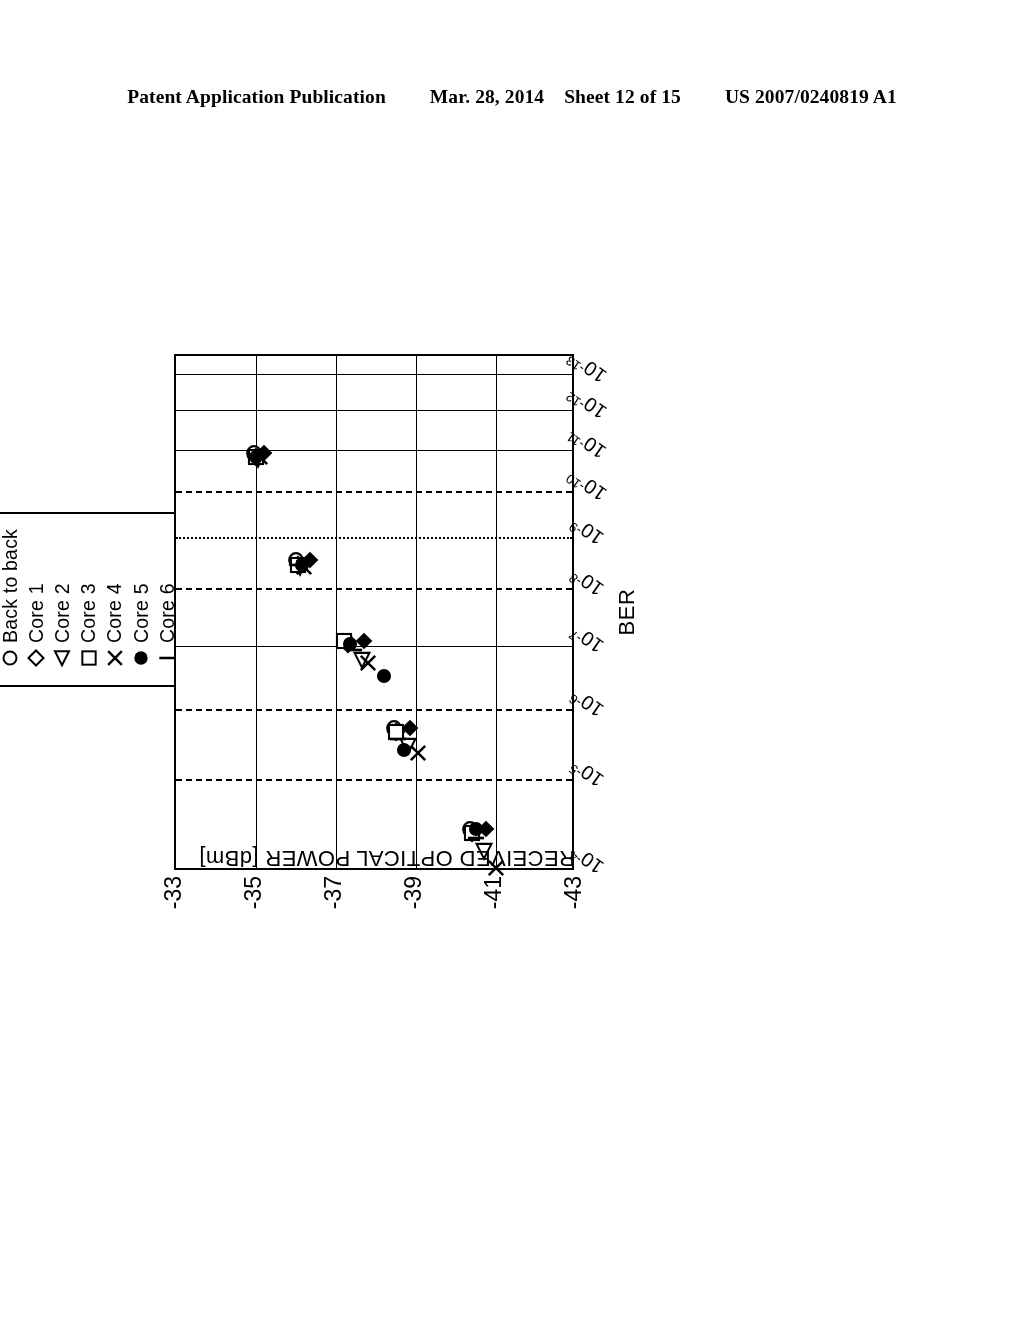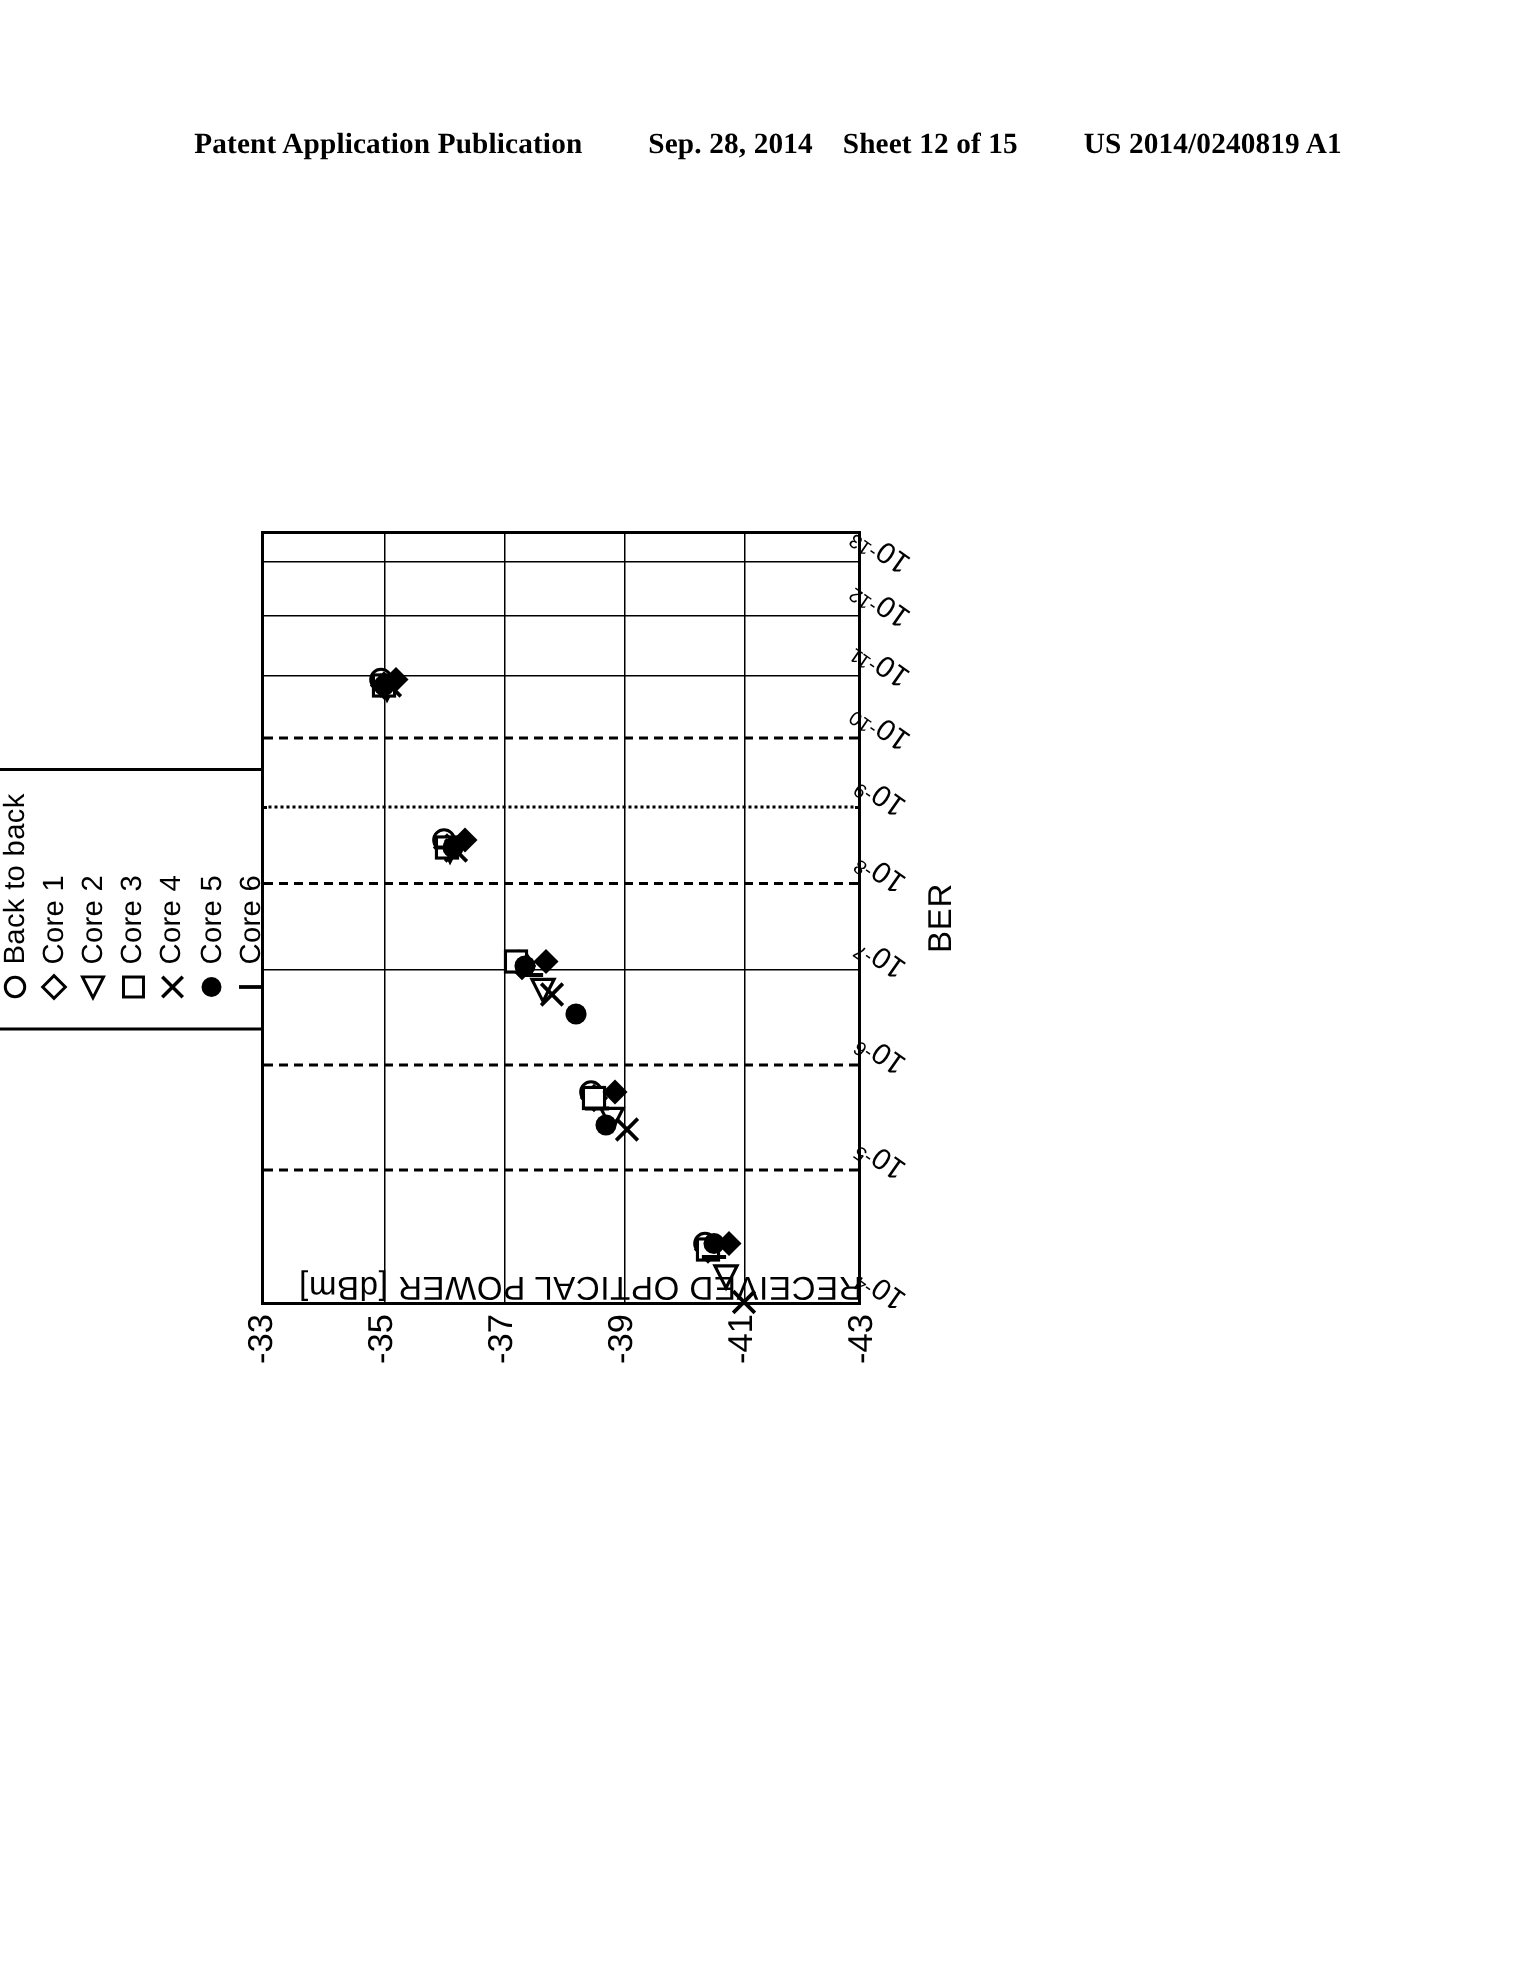--- a/index.html
+++ b/index.html
@@ -179,25 +179,25 @@
     position: absolute;
     transform: translate(-50%, -50%);
   }
 </style>
 </head>
 <body>
 
 <div id="patent-header">
   <span class="seg">Patent Application Publication</span>
   <span class="gap-a"></span>
-  <span class="seg">Sep. 28, 2014</span>
+  <span class="seg">Mar. 28, 2014</span>
   <span class="gap-b"></span>
   <span class="seg">Sheet 12 of 15</span>
   <span class="gap-c"></span>
-  <span class="seg">US 2014/0240819 A1</span>
+  <span class="seg">US 2007/0240819 A1</span>
 </div>
 
 <div id="fig-label">FIG.18</div>
 
 <div id="figure-rot">
 
   <div id="legend-box">
       <div class="legend-row">
         <span class="legend-mark">
           <svg width="18" height="18" viewBox="0 0 20 20" style="display: block; overflow: visible;">

